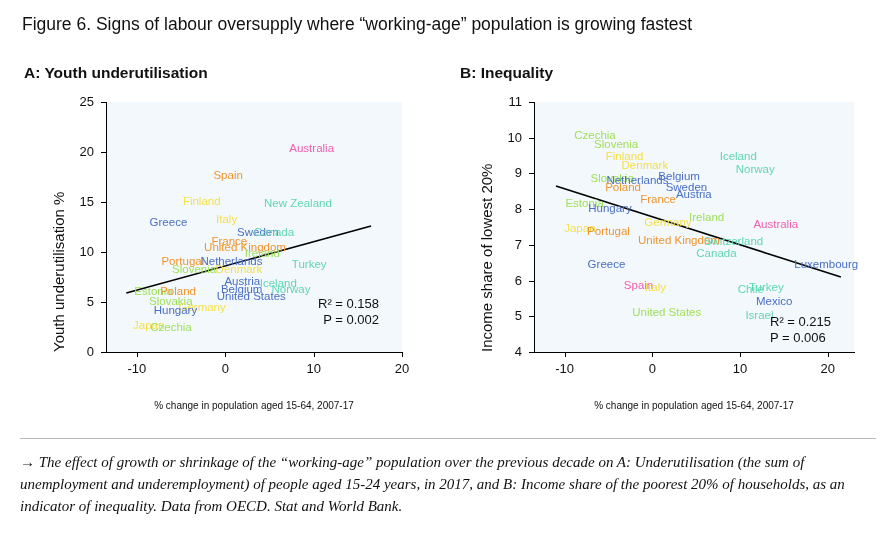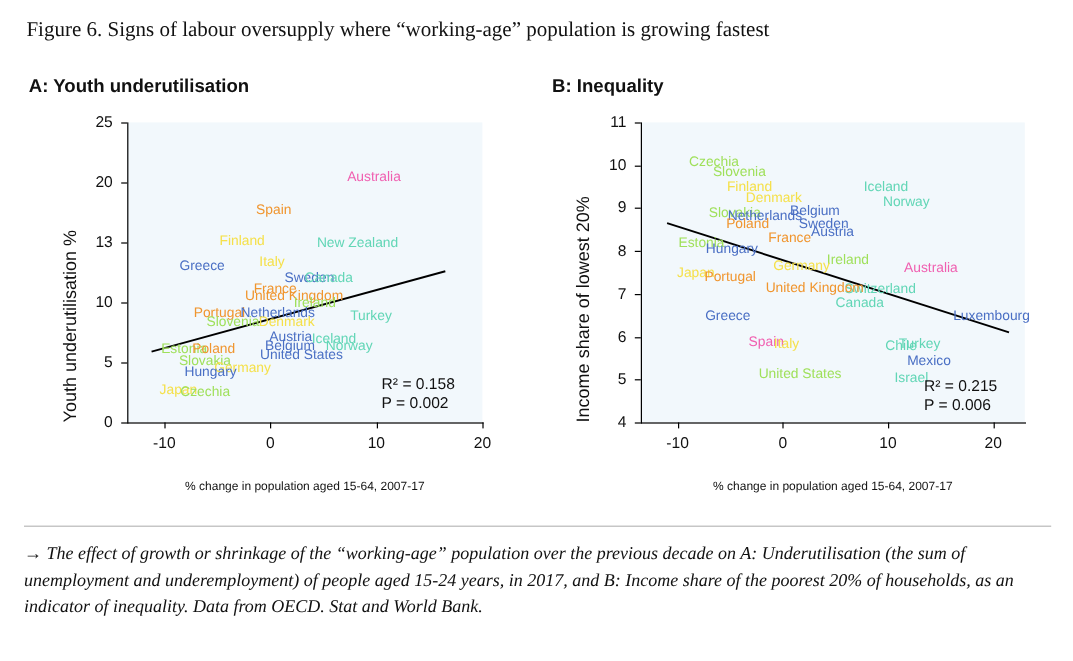--- a/index.html
+++ b/index.html
@@ -13,21 +13,21 @@
     font-family: "Liberation Sans", sans-serif;
     color: #1a1a1a;
     overflow: hidden;
     position: relative;
   }
   .figure-title {
     position: absolute;
     left: 22px;
     top: 14px;
     font-size: 17.5px;
-    font-family: Liberation Serif, serif;
+    font-family: Liberation Sans, sans-serif;
     color: #111111;
     white-space: nowrap;
   }
   .panel {
     position: absolute;
     top: 64px;
   }
   #panel-a { left: 16px; width: 430px; }
   #panel-b { left: 452px; width: 438px; }
   .panel-title {
@@ -145,21 +145,21 @@
       <div class="plot-area" style="left: 90px; top: 10px; width: 296px; height: 250px;"></div>
       <div class="axis-line" style="left: 90px; top: 10px; width: 1px; height: 251px;"></div>
       <div class="axis-line" style="left: 90px; top: 260px; height: 1px; width: 297px;"></div>
       <div class="tick-h" style="left: 85px; top: 260px;"></div>
       <div class="ytick-label" style="left: 50px; top: 252px;">0</div>
       <div class="tick-h" style="left: 85px; top: 210px;"></div>
       <div class="ytick-label" style="left: 50px; top: 202px;">5</div>
       <div class="tick-h" style="left: 85px; top: 160px;"></div>
       <div class="ytick-label" style="left: 50px; top: 152px;">10</div>
       <div class="tick-h" style="left: 85px; top: 110px;"></div>
-      <div class="ytick-label" style="left: 50px; top: 102px;">13</div>
+      <div class="ytick-label" style="left: 50px; top: 102px;">15</div>
       <div class="tick-h" style="left: 85px; top: 60px;"></div>
       <div class="ytick-label" style="left: 50px; top: 52px;">20</div>
       <div class="tick-h" style="left: 85px; top: 10px;"></div>
       <div class="ytick-label" style="left: 50px; top: 2px;">25</div>
       <div class="tick" style="left: 121px; top: 260px;"></div>
       <div class="xtick-label" style="left: 100.925px; top: 269px;">-10</div>
       <div class="tick" style="left: 209px; top: 260px;"></div>
       <div class="xtick-label" style="left: 189.284px; top: 269px;">0</div>
       <div class="tick" style="left: 298px; top: 260px;"></div>
       <div class="xtick-label" style="left: 277.642px; top: 269px;">10</div>
@@ -191,21 +191,21 @@
       <div class="point-label" style="color: rgb(74, 111, 196); left: 204.888px; top: 192px;">Belgium</div>
       <div class="point-label" style="color: rgb(98, 214, 182); left: 255.501px; top: 192px;">Norway</div>
       <div class="point-label" style="color: rgb(159, 224, 90); left: 118.297px; top: 194px;">Estonia</div>
       <div class="point-label" style="color: rgb(240, 149, 46); left: 144.17px; top: 194px;">Poland</div>
       <div class="point-label" style="color: rgb(74, 111, 196); left: 200.742px; top: 199px;">United States</div>
       <div class="point-label" style="color: rgb(159, 224, 90); left: 133.069px; top: 204px;">Slovakia</div>
       <div class="point-label" style="color: rgb(245, 224, 74); left: 162.476px; top: 210px;">Germany</div>
       <div class="point-label" style="color: rgb(74, 111, 196); left: 137.736px; top: 213px;">Hungary</div>
       <div class="point-label" style="color: rgb(245, 224, 74); left: 117.028px; top: 228px;">Japan</div>
       <div class="point-label" style="color: rgb(159, 224, 90); left: 134.201px; top: 230px;">Czechia</div>
-      <div class="stat-box" style="left: 302px; top: 220px;">
+      <div class="stat-box" style="left: 302px; top: 204px; text-align: right;">
         <div>R² = 0.158</div>
         <div>P = 0.002</div>
       </div>
     </div>
 </div>
 
 <div class="panel" id="panel-b">
   <div class="panel-title">B: Inequality</div>
   <div class="plot-wrap" id="plot-b">
       <div class="plot-area" style="left: 82px; top: 10px; width: 320px; height: 250px;"></div>

